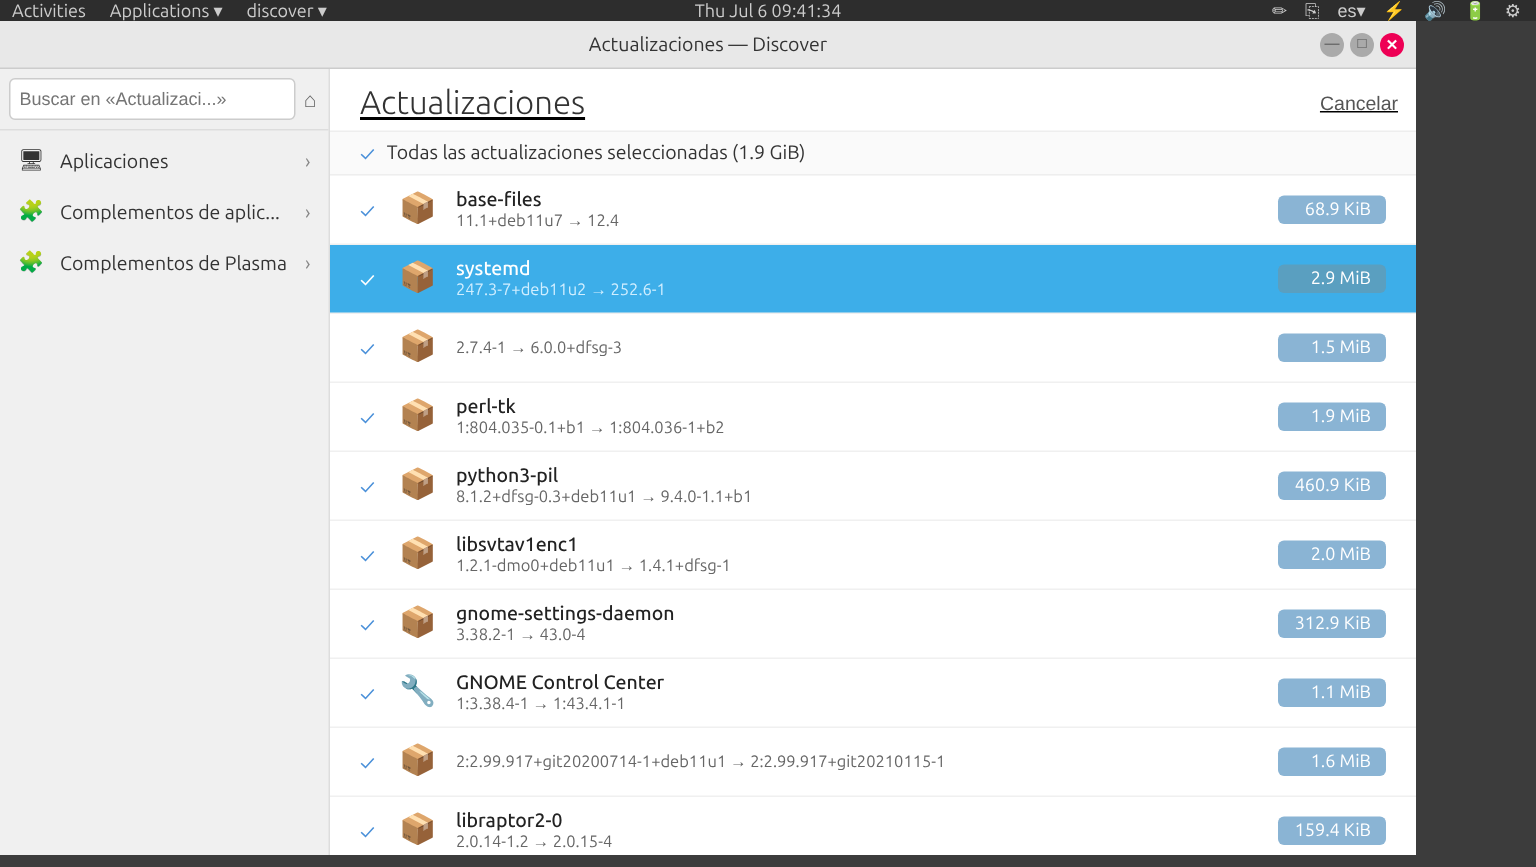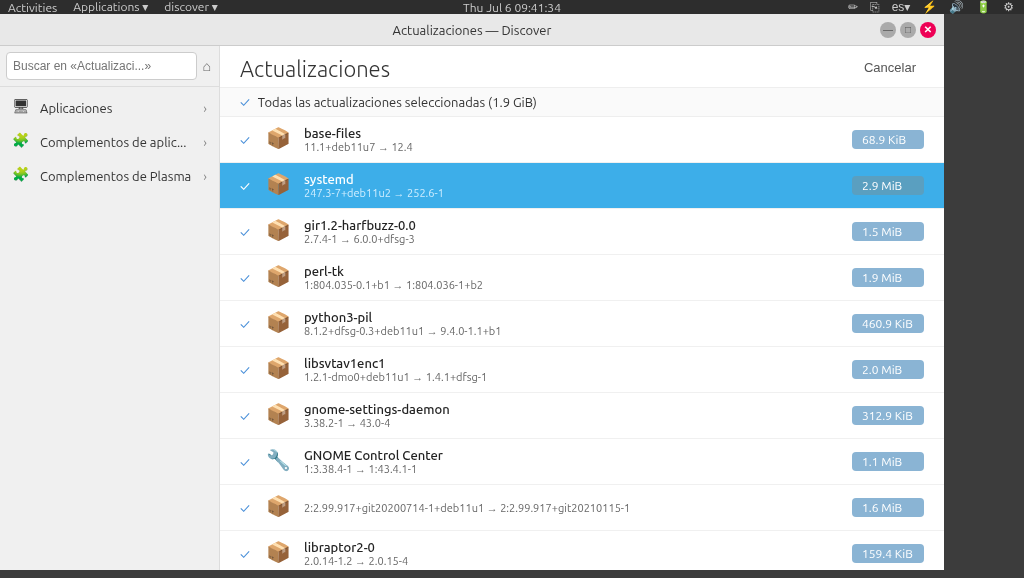--- a/index.html
+++ b/index.html
@@ -139,24 +139,25 @@
     
     .content {
       flex: 1;
       display: flex;
       flex-direction: column;
       background: #fff;
       overflow: hidden;
     }
     .content-header {
       display: flex;
-      align-items: flex-start;
+      align-items: center;
       justify-content: space-between;
-      padding: 10px 20px 6px 20px;
+      padding: 10px 4px 6px 20px;
       border-bottom: 1px solid #eee;
+      text-decoration: underline;
     }
     .content-title {
       font-size: 22px;
       font-weight: 300;
       color: #333;
     }
     .cancel-btn {
       background: none;
       border: none;
       font-size: 13px;
@@ -199,21 +200,21 @@
     .pkg-name { font-size: 13px; font-weight: 500; color: #222; }
     .package-row.selected-row .pkg-name { color: #fff; }
     .pkg-version { font-size: 11px; color: #666; margin-top: 1px; }
     .pkg-size {
       background: #8ab4d4;
       color: #fff;
       border-radius: 4px;
       padding: 3px 10px;
       font-size: 12px;
       min-width: 72px;
-      text-align: left;
+      text-align: right;
     }
     .package-row.selected-row .pkg-size {
       background: #5a9fc0;
     }
 
     
     .package-list::-webkit-scrollbar { width: 8px; }
     .package-list::-webkit-scrollbar-track { background: #f0f0f0; }
     .package-list::-webkit-scrollbar-thumb { background: #bbb; border-radius: 4px; }
   </style>
@@ -317,21 +318,20 @@
     <div class="pkg-info">
       <div class="pkg-name">systemd</div>
       <div class="pkg-version">247.3-7+deb11u2 → 252.6-1</div>
     </div>
     <span class="pkg-size">2.9 MiB</span>
   </div>
           <div class="package-row">
     <span class="pkg-check">✓</span>
     <span class="pkg-icon">📦</span>
     <div class="pkg-info">
-      <div class="pkg-name">gir1.2-harfbuzz-0.0</div>
       <div class="pkg-version">2.7.4-1 → 6.0.0+dfsg-3</div>
     </div>
     <span class="pkg-size">1.5 MiB</span>
   </div>
           <div class="package-row">
     <span class="pkg-check">✓</span>
     <span class="pkg-icon">📦</span>
     <div class="pkg-info">
       <div class="pkg-name">perl-tk</div>
       <div class="pkg-version">1:804.035-0.1+b1 → 1:804.036-1+b2</div>

